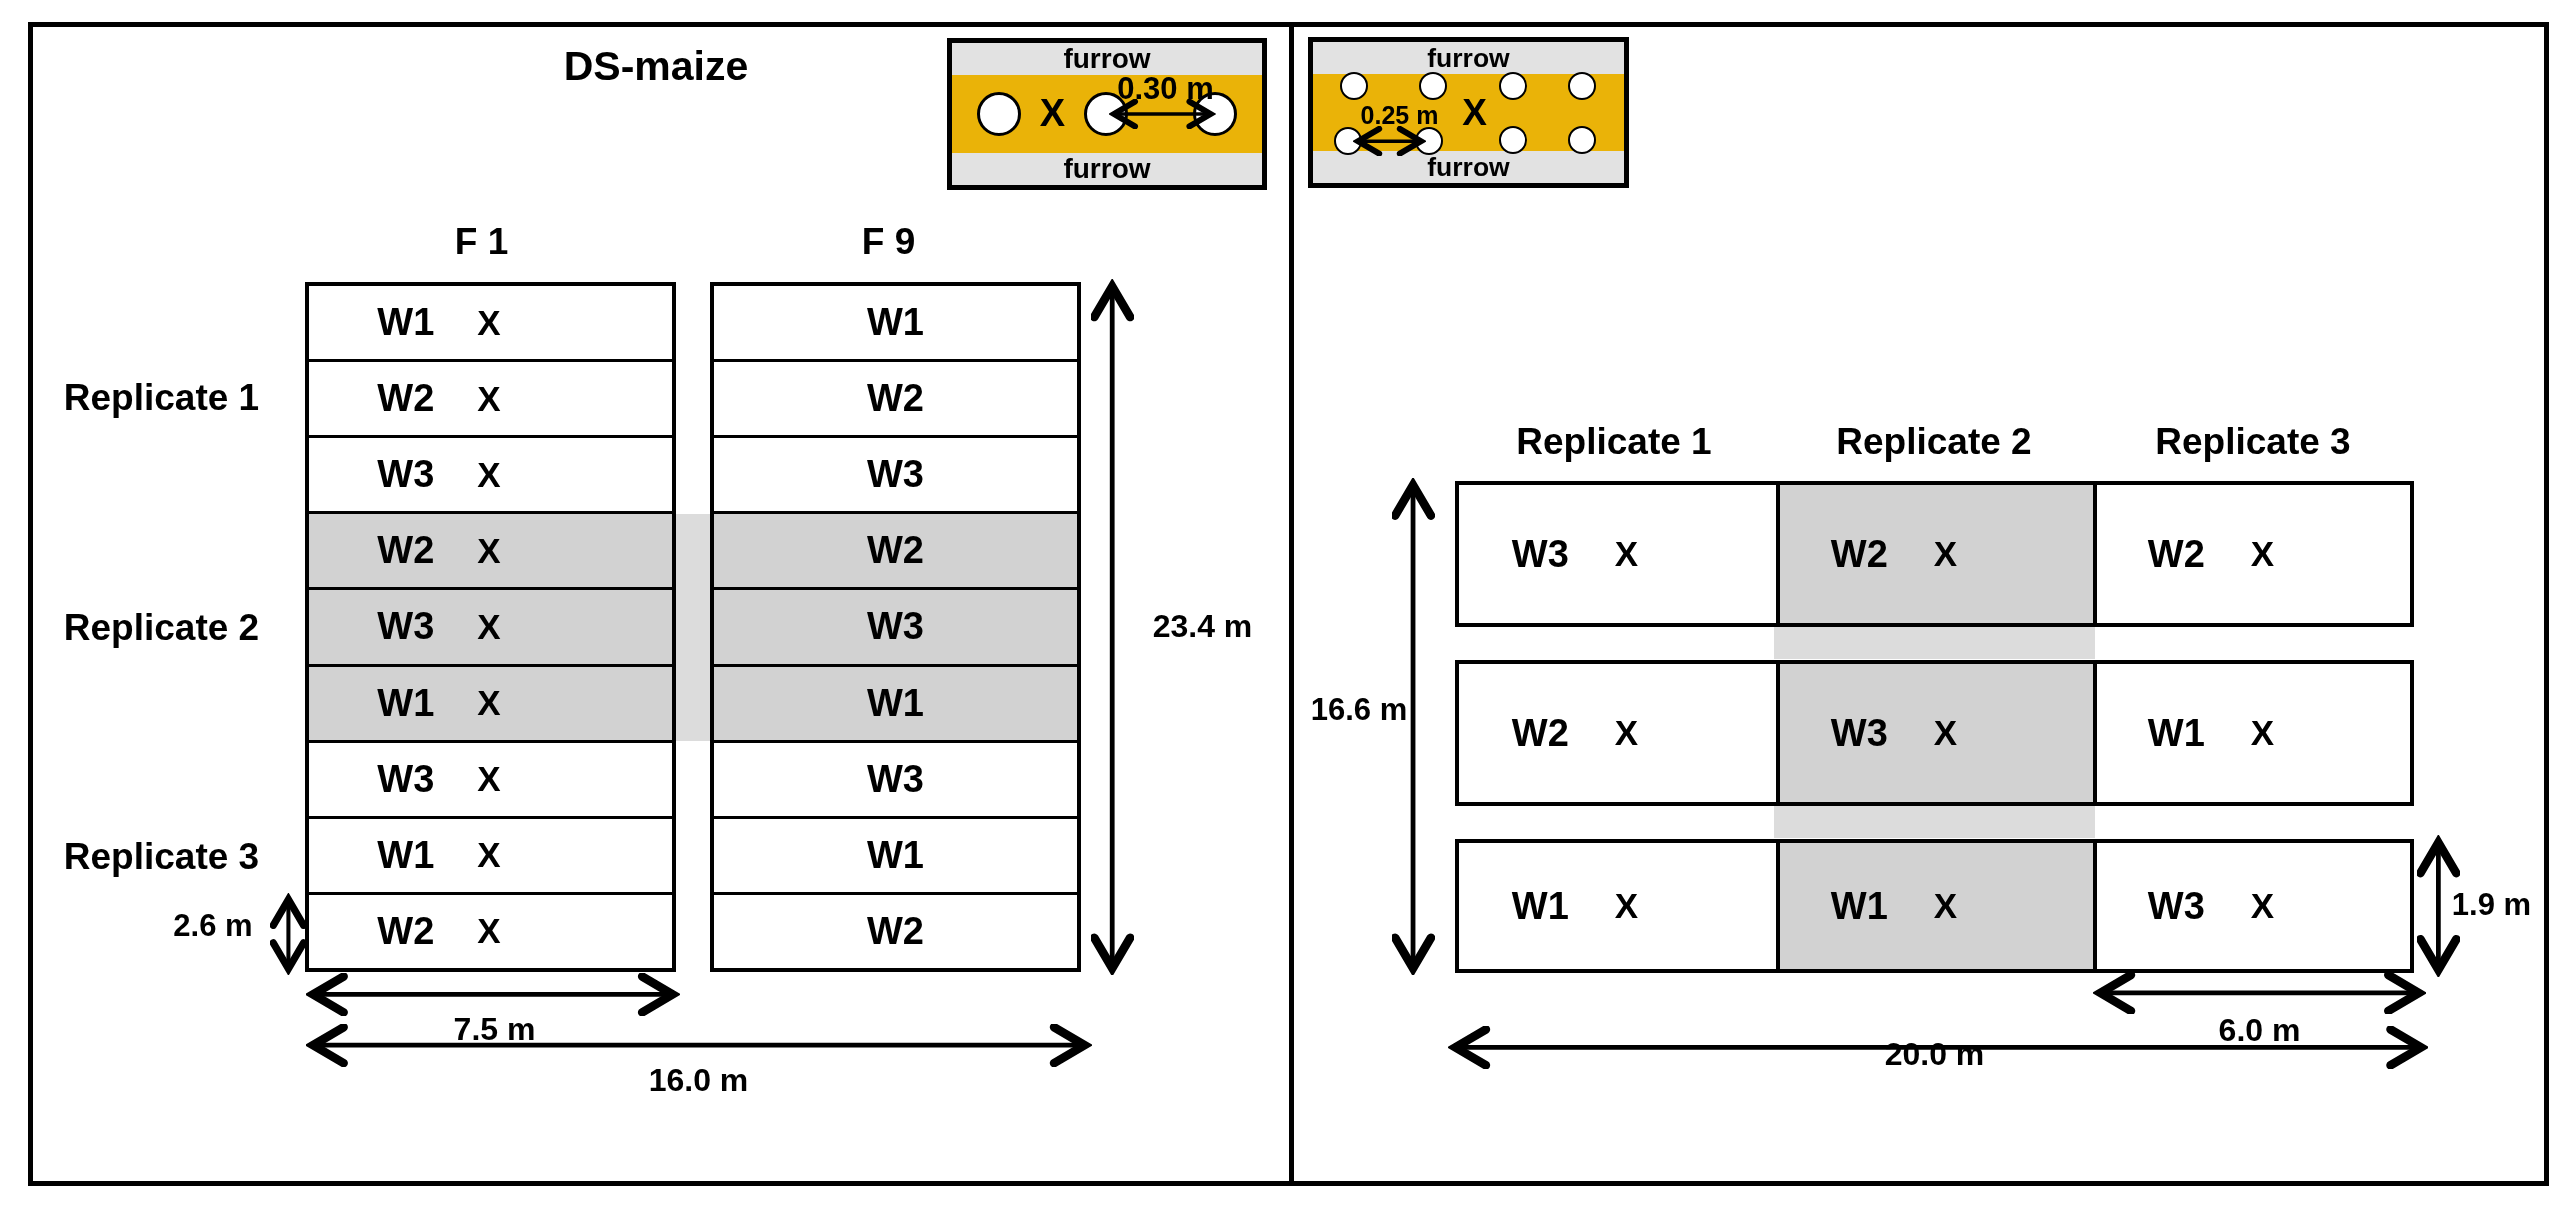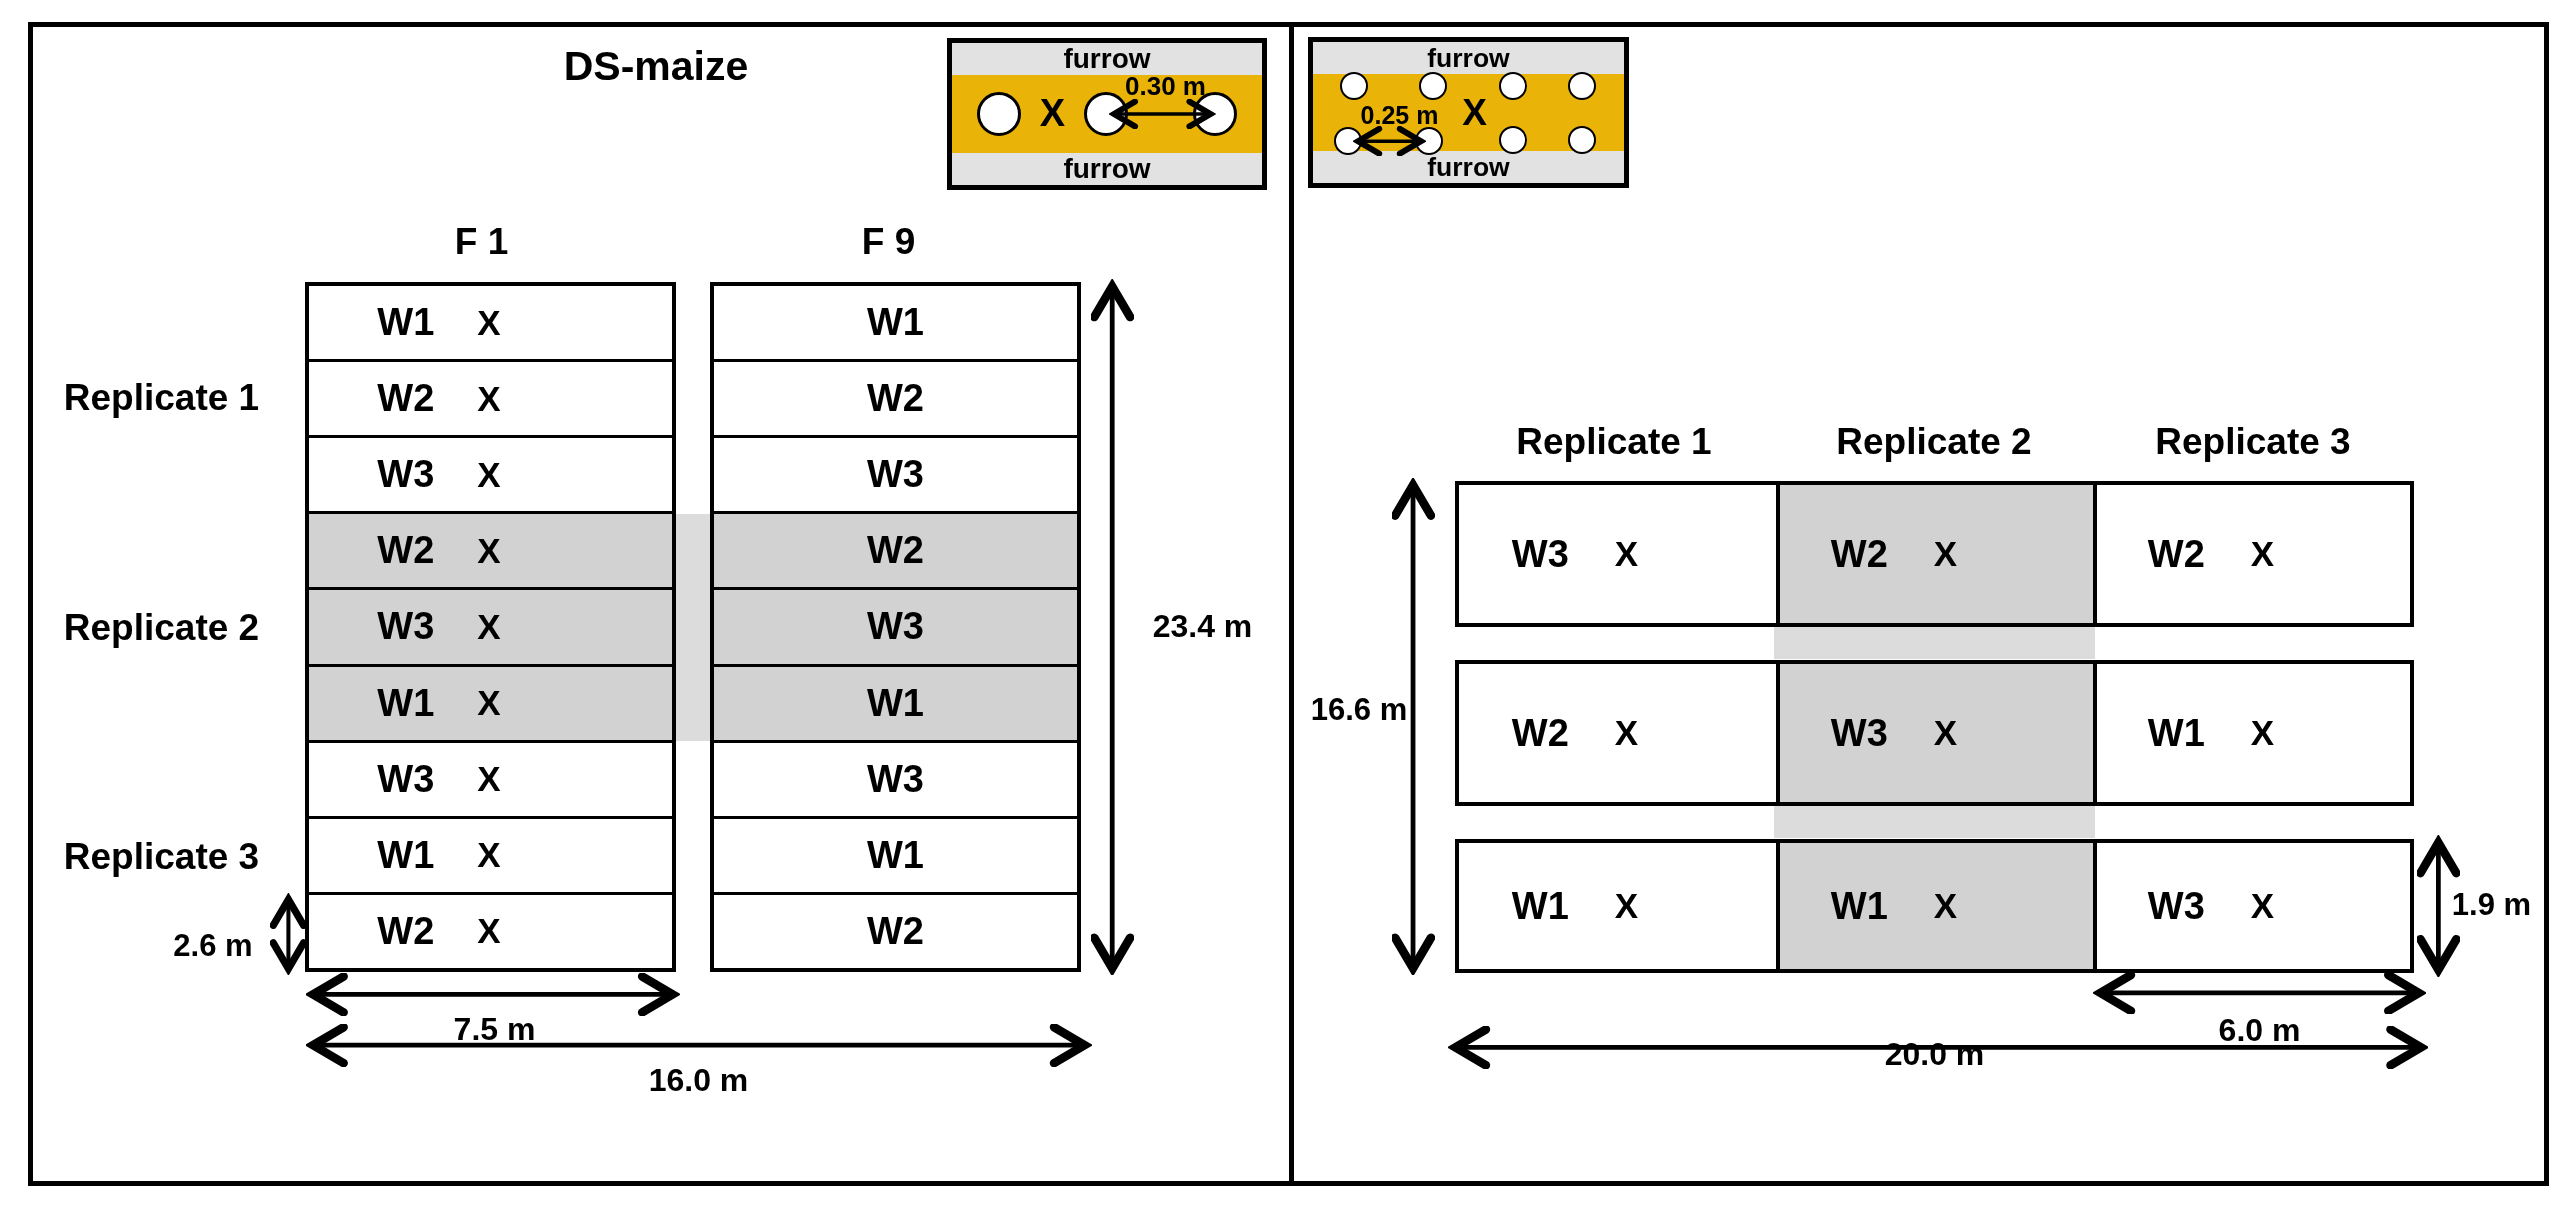--- a/index.html
+++ b/index.html
@@ -7,21 +7,21 @@
           font-family:"Liberation Sans",sans-serif;font-weight:bold;color:#000;}
   .frame{position:absolute;left:28px;top:22px;width:2521px;height:1164px;
          border:5.1px solid #000;box-sizing:border-box;background:#fff;}
   .divider{position:absolute;left:1289px;top:22px;width:5.1px;height:1164px;background:#000;}
   .lbl{position:absolute;text-align:center;white-space:nowrap;}
   .title{font-size:41px;}
   .colhead{font-size:37px;text-align:center;}
   .sidehead{font-size:37px;line-height:47px;}
   .dim{font-size:32px;}
   .dim-md{font-size:31px;}
-  .dim-sm{font-size:26px;}
+  .dim-sm{font-size:31px;}
   .gridbox{position:absolute;border:4.4px solid #000;box-sizing:border-box;
            display:flex;flex-direction:column;background:#fff;}
   .m-row{flex:1;display:flex;align-items:center;justify-content:center;gap:43px;
          font-size:38px;background:#fff;}
   .m-row + .m-row{border-top:3.7px solid #000;}
   .m-row.shaded{background:var(--shade);}
   .f1 .m-row{padding-right:103px;}
   .xmark{font-size:35px;}
   .connector{position:absolute;background:var(--connector);}
   .p-row{position:absolute;border:4.4px solid #000;box-sizing:border-box;
@@ -135,21 +135,21 @@
       </div>
       <div class="m-row">
         <span>W1</span>
       </div>
       <div class="m-row">
         <span>W2</span>
       </div>
     </div>
 
   <div class="lbl dim" style="left:1129px;top:608px;width:147px;">23.4 m</div>
-  <div class="lbl dim-md" style="left:147px;top:928px;width:132px;">2.6 m</div>
+  <div class="lbl dim-md" style="left:147px;top:908px;width:132px;">2.6 m</div>
   <div class="lbl dim" style="left:421px;top:1011px;width:147px;">7.5 m</div>
   <div class="lbl dim" style="left:625px;top:1062px;width:147px;">16.0 m</div>
 
 
   <div class="inset" style="left:1308px;top:37px;width:321px;height:151px;">
     <div class="band top" style="height:32px;font-size:26.5px;">furrow</div>
     <div class="band bottom" style="height:32px;font-size:26.5px;">furrow</div>
     <div id="peanut-circles">
         <div class="circle small" style="left: 26.5px; top: 30px;"></div>
         <div class="circle small" style="left: 106px; top: 30px;"></div>

